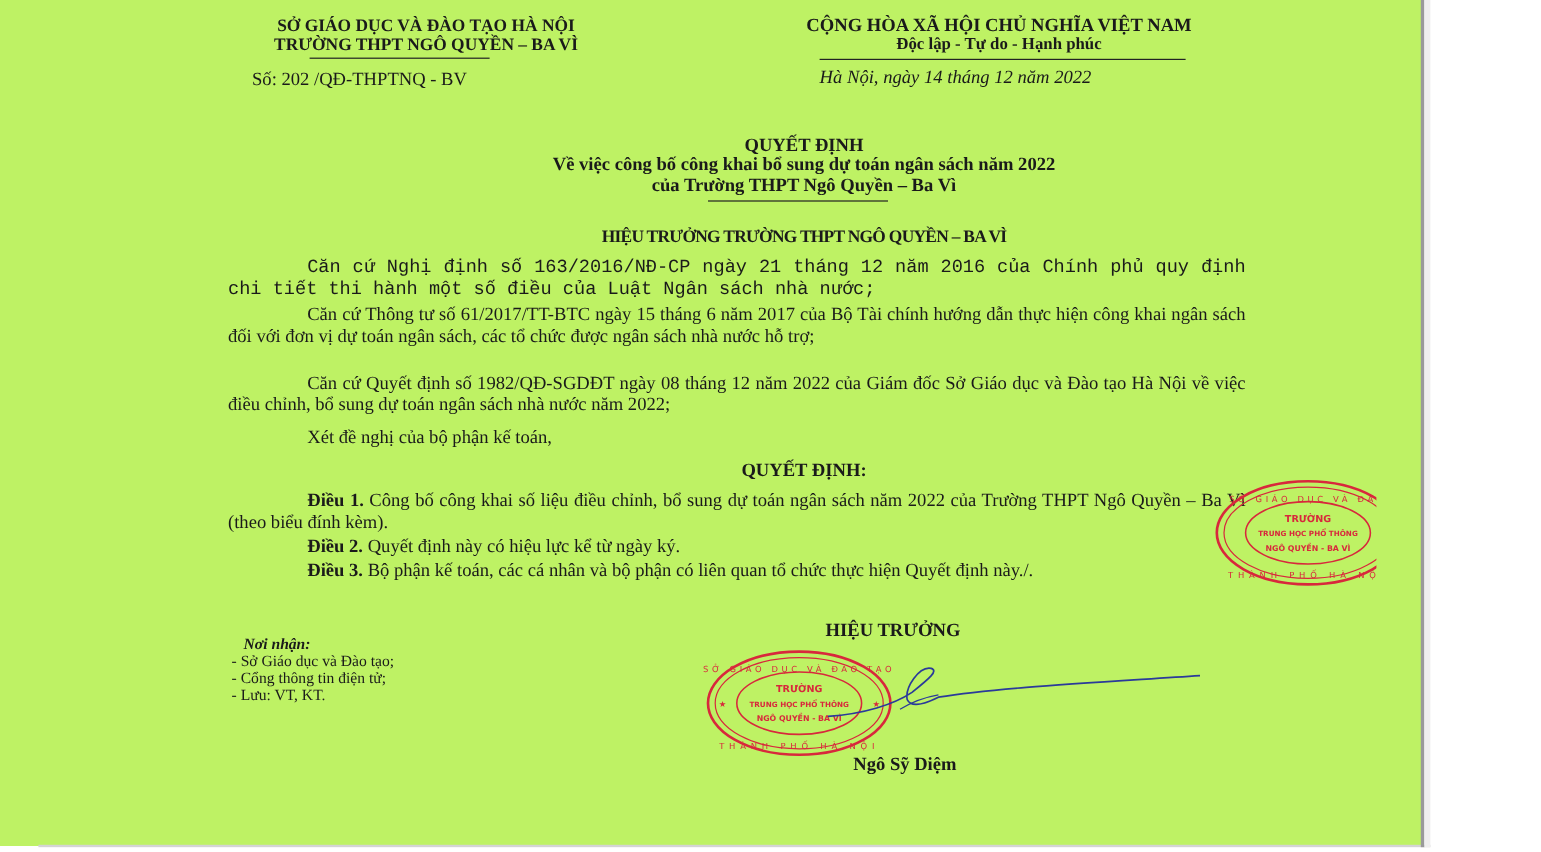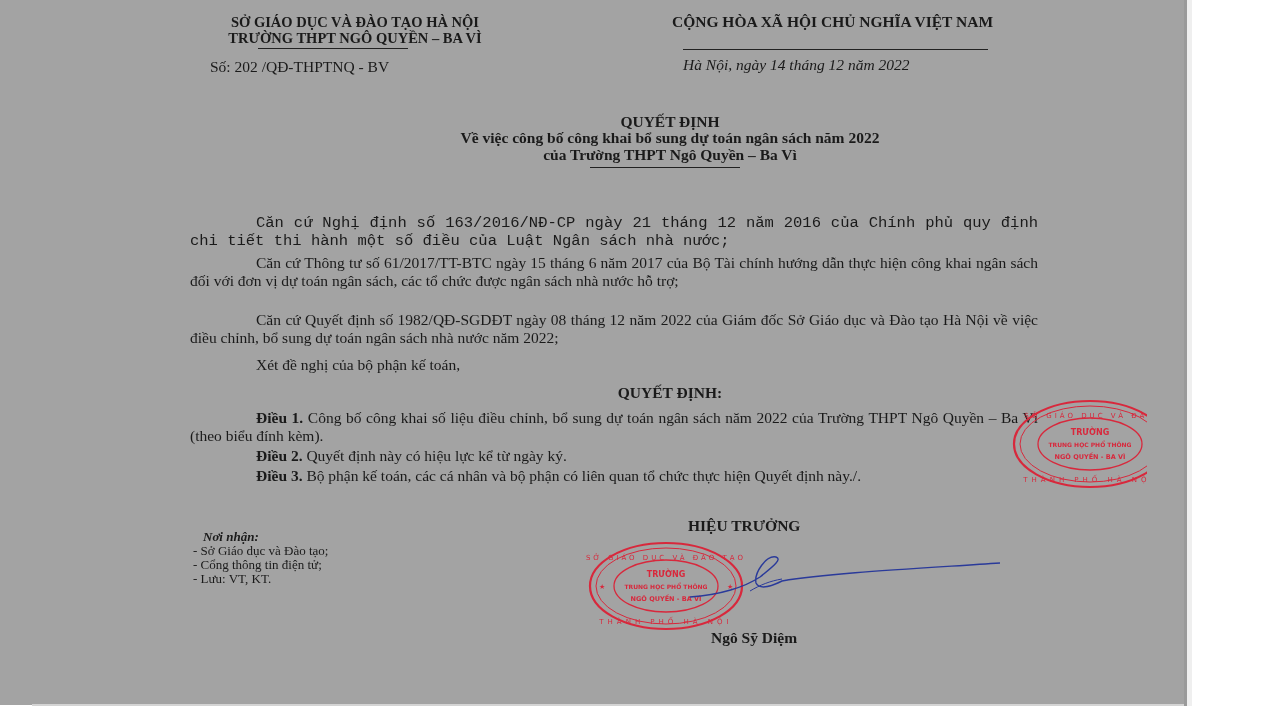--- a/index.html
+++ b/index.html
@@ -2,21 +2,21 @@
 <html><head>
   <meta charset="utf-8">
   <style>
     html, body { margin:0; padding:0; }
     body {
       width:1284px; height:710px; position:relative; overflow:hidden;
       background:#ffffff;
       font-family:"Liberation Serif", "DejaVu Serif", serif;
       color:#1a1a1a;
     }
-    .page { position:absolute; left:0; top:0; width:1185px; height:705px; background:#a3a3a3; }
+    .page { position:absolute; left:0; top:0; width:1185px; height:705px; background:#bef264; }
     .page-bottom-line { position:absolute; left:32px; top:704px; width:1160px; height:2px; background:#d4d4d4; }
     .vbar { position:absolute; left:1184px; top:0; width:3px; height:706px; background:#9a9a9a; }
     .vstrip { position:absolute; left:1187px; top:0; width:5px; height:706px; background:#efefef; }
     .abs { position:absolute; white-space:nowrap; }
     .b { font-weight:bold; }
     .i { font-style:italic; }
     .center { text-align:center; }
 
     .hdr-left { left:130px; top:14px; width:450px; font-size:14.5px; line-height:16px; }
     .hdr-right { left:575px; top:14px; width:515px; font-size:15.5px; line-height:16px; }
@@ -46,30 +46,32 @@
 
   <div class="abs hdr-left center b">
     <div>SỞ GIÁO DỤC VÀ ĐÀO TẠO HÀ NỘI</div>
     <div>TRƯỜNG THPT NGÔ QUYỀN – BA VÌ</div>
   </div>
   <div class="rule" style="left:258px; top:48px; width:150px;"></div>
   <div class="abs num">Số:  202  /QĐ-THPTNQ - BV</div>
 
   <div class="abs hdr-right center b">
     <div>CỘNG HÒA XÃ HỘI CHỦ NGHĨA VIỆT NAM</div>
+    <div style="font-size:14px;">Độc lập - Tự do - Hạnh phúc</div>
   </div>
   <div class="rule" style="left:683px; top:49px; width:305px;"></div>
   <div class="abs date i">Hà Nội, ngày 14  tháng 12  năm 2022</div>
 
   <div class="abs title center b">QUYẾT ĐỊNH</div>
   <div class="abs subtitle center b">
     <div>Về việc công bố công khai bổ sung dự toán ngân sách năm 2022</div>
     <div>của Trường THPT Ngô Quyền – Ba Vì</div>
   </div>
   <div class="rule" style="left:590px; top:167px; width:150px;"></div>
+  <div class="abs authority center b">HIỆU TRƯỞNG TRƯỜNG THPT NGÔ QUYỀN – BA VÌ</div>
 
   <div class="para" style="top:215px;font-family:Liberation Mono, monospace;"><span class="indent"></span><span>Căn cứ Nghị định số 163/2016/NĐ-CP ngày 21 tháng 12 năm 2016 của Chính phủ quy định chi tiết thi hành một số điều của Luật Ngân sách nhà nước;</span></div>
   <div class="para" style="top:254px;"><span class="indent"></span><span>Căn cứ Thông tư số 61/2017/TT-BTC ngày 15 tháng 6 năm 2017 của Bộ Tài chính hướng dẫn thực hiện công khai ngân sách đối với đơn vị dự toán ngân sách, các tổ chức được ngân sách nhà nước hỗ trợ;</span></div>
   <div class="para" style="top:311px;"><span class="indent"></span><span>Căn cứ Quyết định số 1982/QĐ-SGDĐT ngày 08 tháng 12 năm 2022 của Giám đốc Sở Giáo dục và Đào tạo Hà Nội về việc điều chỉnh, bổ sung dự toán ngân sách nhà nước năm 2022;</span></div>
   <div class="para" style="top:356px;"><span class="indent"></span><span>Xét đề nghị của bộ phận kế toán,</span></div>
 
   <div class="abs qd2 center b">QUYẾT ĐỊNH:</div>
 
   <div class="para" style="top:409px;"><span class="indent"></span><b>Điều 1.</b><span> Công bố công khai số liệu điều chỉnh, bổ sung dự toán ngân sách năm 2022 của Trường THPT Ngô Quyền – Ba Vì (theo biểu đính kèm).</span></div>
   <div class="para" style="top:447px;"><span class="indent"></span><b>Điều 2.</b><span> Quyết định này có hiệu lực kể từ ngày ký.</span></div>

